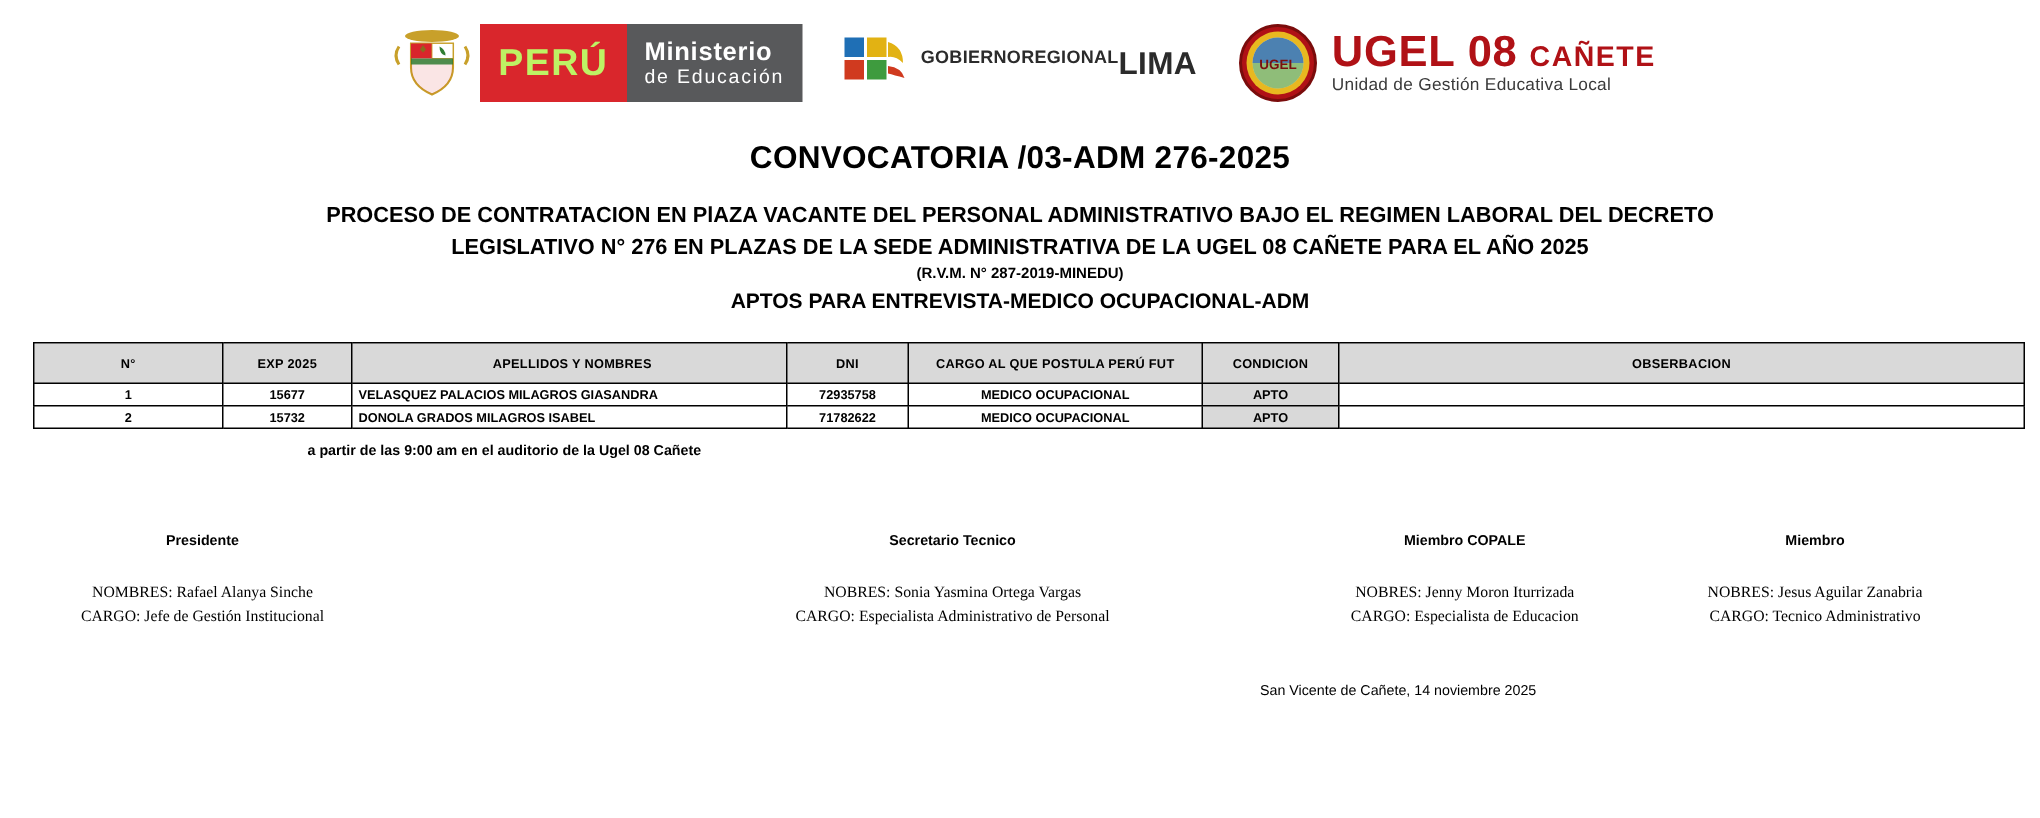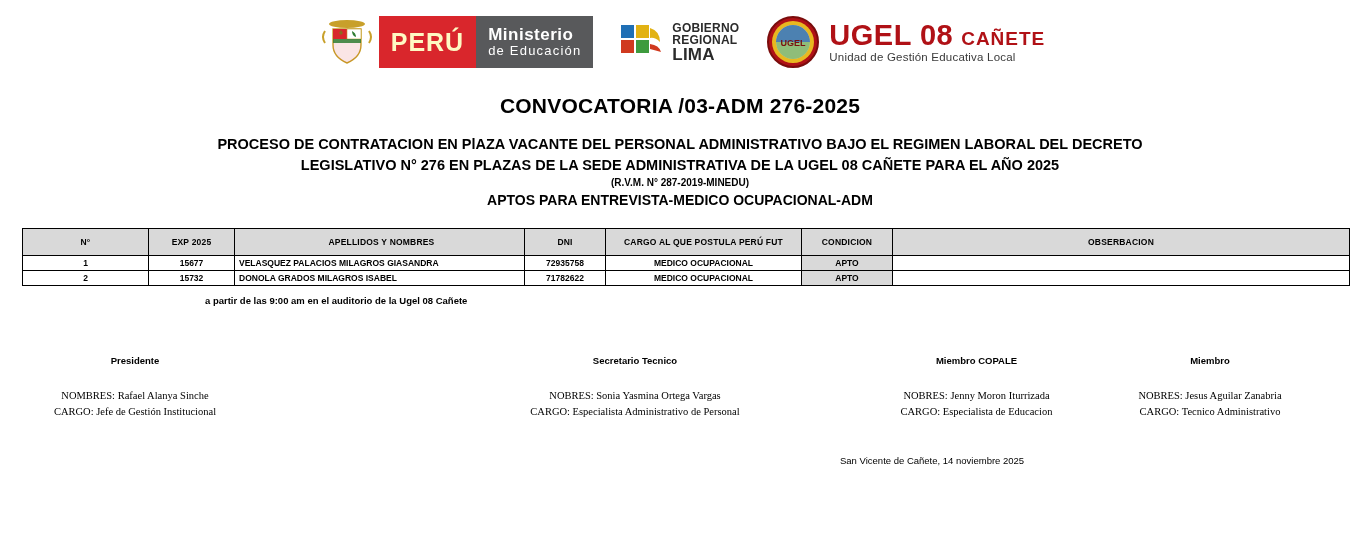--- a/index.html
+++ b/index.html
@@ -37,21 +37,21 @@
     height: 52px;
     background: #ffffff;
     position: relative;
     display: flex;
     align-items: center;
     justify-content: center;
   }
   .escudo-svg { display:block; }
   .peru-red {
     background: #D9262C;
-    color: #fef9c3;
+    color: #bef264;
     font-weight: bold;
     font-size: 25px;
     letter-spacing: 1px;
     padding: 0 12px;
     height: 52px;
     display: flex;
     align-items: center;
     font-family: "Liberation Sans", sans-serif;
   }
   .minedu-gray {
@@ -77,26 +77,26 @@
   
   .grl {
     display: flex;
     align-items: center;
     gap: 7px;
     height: 48px;
   }
   .grl-mark { display:block; }
   .grl-text {
     display: flex;
-    flex-direction: column;
+    flex-direction: row;
     line-height: 1.0;
   }
   .grl-text .t1 { font-size: 12px; font-weight: bold; color:#2b2b2b; letter-spacing:.2px;}
   .grl-text .t2 { font-size: 12px; font-weight: bold; color:#2b2b2b; letter-spacing:.2px;}
-  .grl-text .t3 { font-size: 17px; font-weight: bold; color:#2b2b2b; letter-spacing:.2px;}
+  .grl-text .t3 { font-size: 21px; font-weight: bold; color:#2b2b2b; letter-spacing:.2px;}
 
   
   .ugel {
     display: flex;
     align-items: center;
     gap: 8px;
     height: 56px;
   }
   .ugel-seal { display:block; }
   .ugel-text { display:flex; flex-direction:column; justify-content:flex-start; line-height:1.0; }

